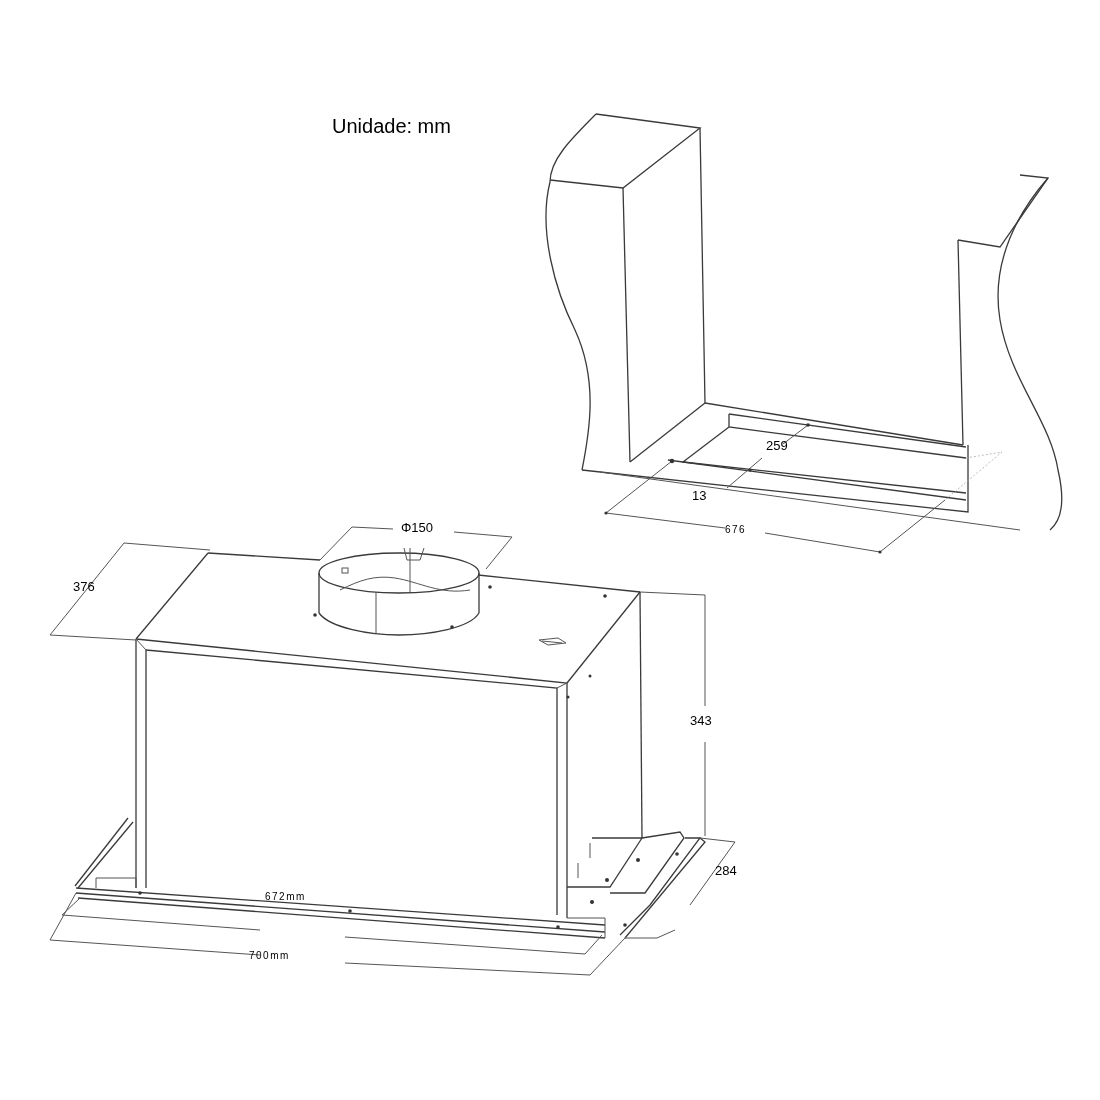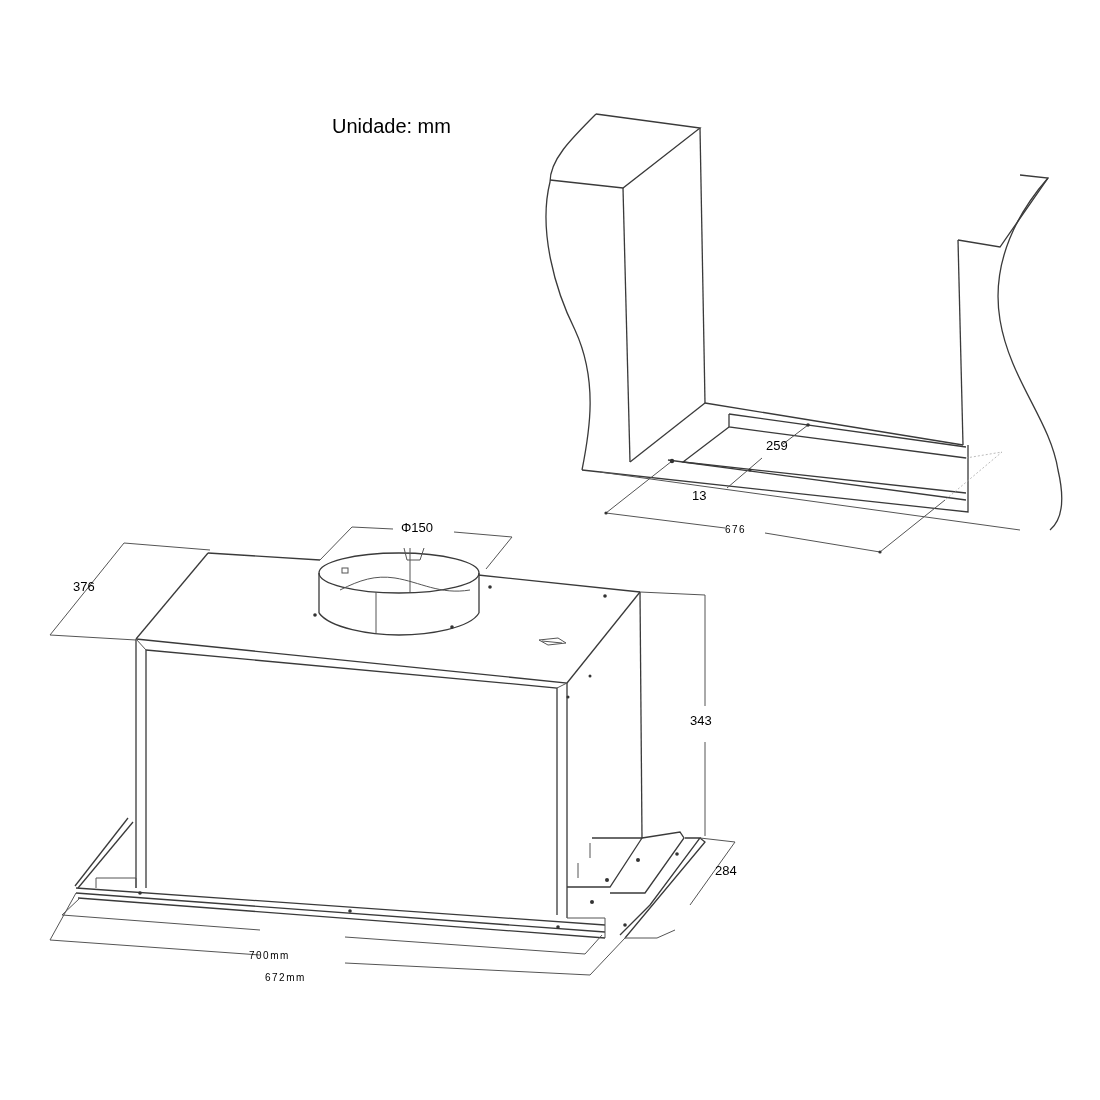--- a/index.html
+++ b/index.html
@@ -144,14 +144,14 @@
 <div class="label unit">Unidade: mm</div>
 
 <div class="label dim" style="left:766px; top:438px;">259</div>
 <div class="label dim" style="left:692px; top:488px;">13</div>
 <div class="label dim-sp" style="left:725px; top:524px;">676</div>
 
 <div class="label dim" style="left:401px; top:520px;">Φ150</div>
 <div class="label dim" style="left:73px; top:579px;">376</div>
 <div class="label dim" style="left:690px; top:713px;">343</div>
 <div class="label dim" style="left:676px; top:863px;margin-left:39px;">284</div>
-<div class="label dim-sp" style="left:265px; top:972px;">672mm</div>
+<div class="label dim-sp" style="left:265px; top:891px;">672mm</div>
 <div class="label dim-sp" style="left:249px; top:950px;">700mm</div>
 
 </body></html>

